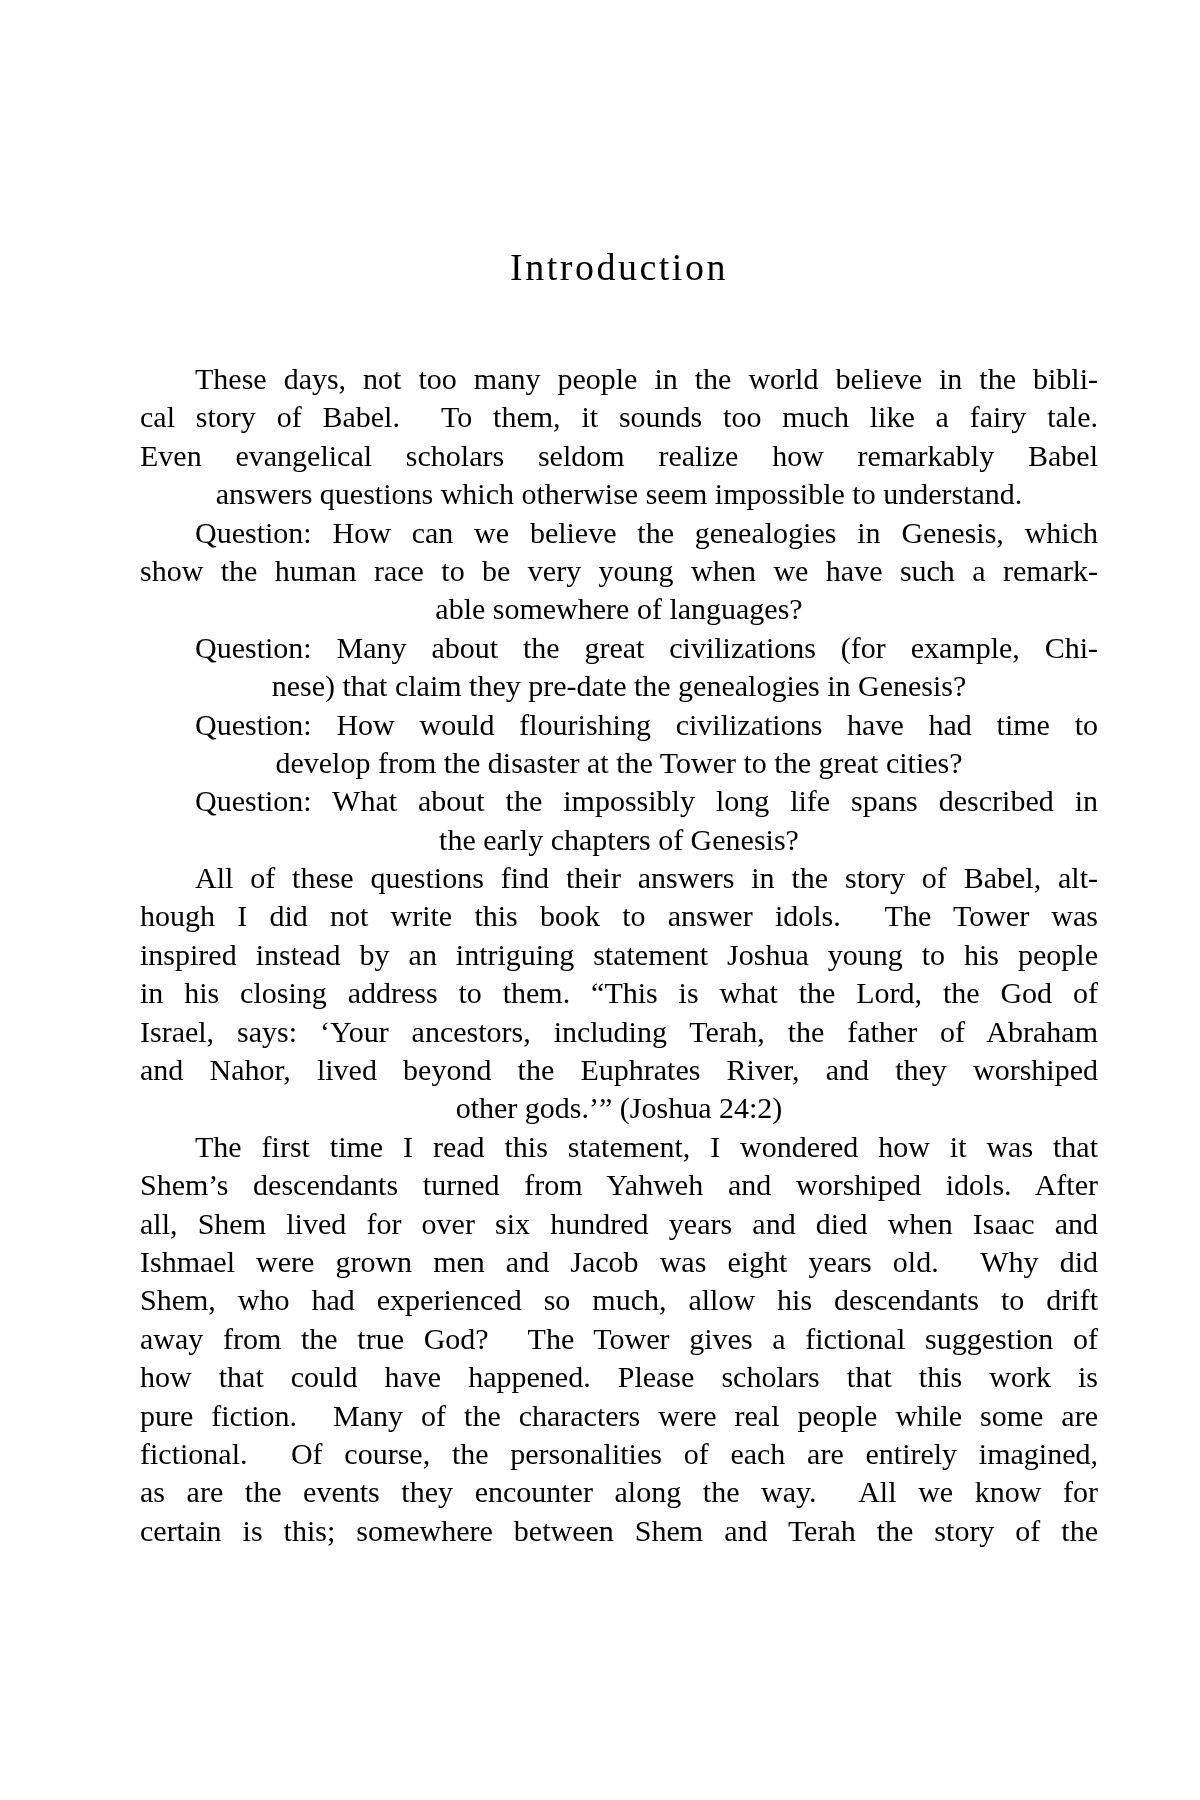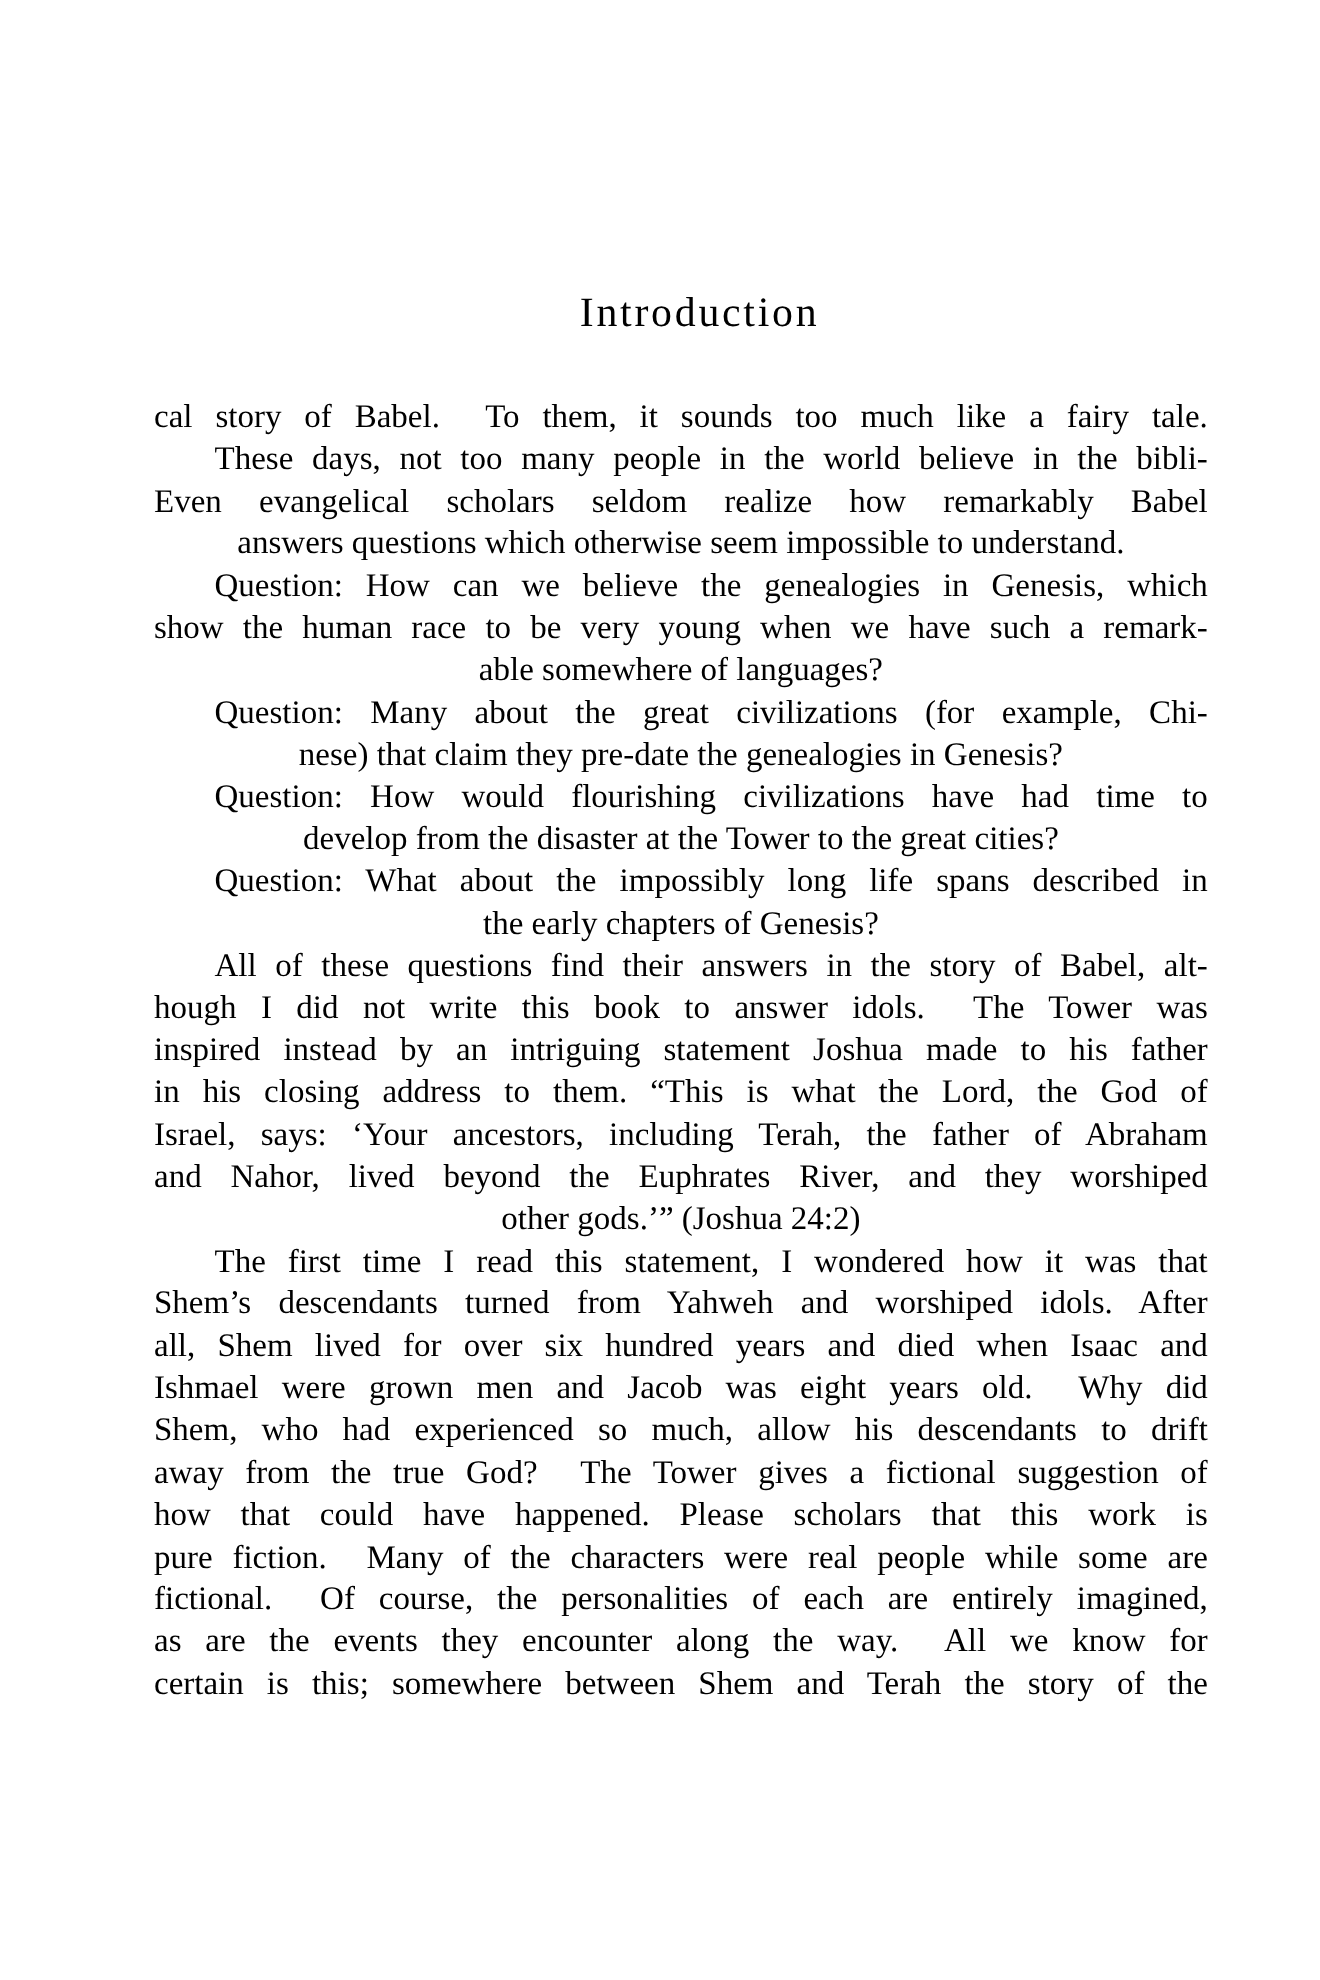--- a/index.html
+++ b/index.html
@@ -21,21 +21,21 @@
     left: 140px;
     top: 0;
     width: 958px;
     height: 1800px;
   }
   .chapter-title {
     position: absolute;
     top: 244px;
     left: 0;
     width: 100%;
-    margin: 17px;
+    margin: 0;
     text-align: center;
     font-size: 38px;
     font-weight: normal;
     letter-spacing: 2.5px;
     line-height: 46px;
   }
   .body-text {
     position: absolute;
     top: 360px;
     left: 0;
@@ -61,22 +61,22 @@
   }
 </style>
 </head>
 <body>
 
 <div class="page">
   <div class="content">
     <h1 class="chapter-title">Introduction</h1>
     <div class="body-text">
         <div class="paragraph">
+          <div class="line j indent">These days, not too many people in the world believe in the bibli-</div>
           <div class="line j">cal story of Babel.  To them, it sounds too much like a fairy tale.</div>
-          <div class="line j indent">These days, not too many people in the world believe in the bibli-</div>
           <div class="line j">Even evangelical scholars seldom realize how remarkably Babel</div>
           <div class="line">answers questions which otherwise seem impossible to understand.</div>
         </div>
         <div class="paragraph">
         </div>
         <div class="paragraph">
           <div class="line j indent">Question: How can we believe the genealogies in Genesis, which</div>
           <div class="line j">show the human race to be very young when we have such a remark-</div>
           <div class="line">able somewhere of languages?</div>
         </div>
@@ -88,21 +88,21 @@
           <div class="line j indent">Question: How would flourishing civilizations have had time to</div>
           <div class="line">develop from the disaster at the Tower to the great cities?</div>
         </div>
         <div class="paragraph">
           <div class="line j indent">Question: What about the impossibly long life spans described in</div>
           <div class="line">the early chapters of Genesis?</div>
         </div>
         <div class="paragraph">
           <div class="line j indent">All of these questions find their answers in the story of Babel, alt-</div>
           <div class="line j">hough I did not write this book to answer idols.  The Tower was</div>
-          <div class="line j">inspired instead by an intriguing statement Joshua made to his father</div>
+          <div class="line j">inspired instead by an intriguing statement Joshua young to his people</div>
           <div class="line j">in his closing address to them. “This is what the Lord, the God of</div>
           <div class="line j">Israel, says: ‘Your ancestors, including Terah, the father of Abraham</div>
           <div class="line j">and Nahor, lived beyond the Euphrates River, and they worshiped</div>
           <div class="line">other gods.’” (Joshua 24:2)</div>
         </div>
         <div class="paragraph">
           <div class="line j indent">The first time I read this statement, I wondered how it was that</div>
           <div class="line j">Shem’s descendants turned from Yahweh and worshiped idols. After</div>
           <div class="line j">all, Shem lived for over six hundred years and died when Isaac and</div>
           <div class="line j">Ishmael were grown men and Jacob was eight years old.  Why did</div>

